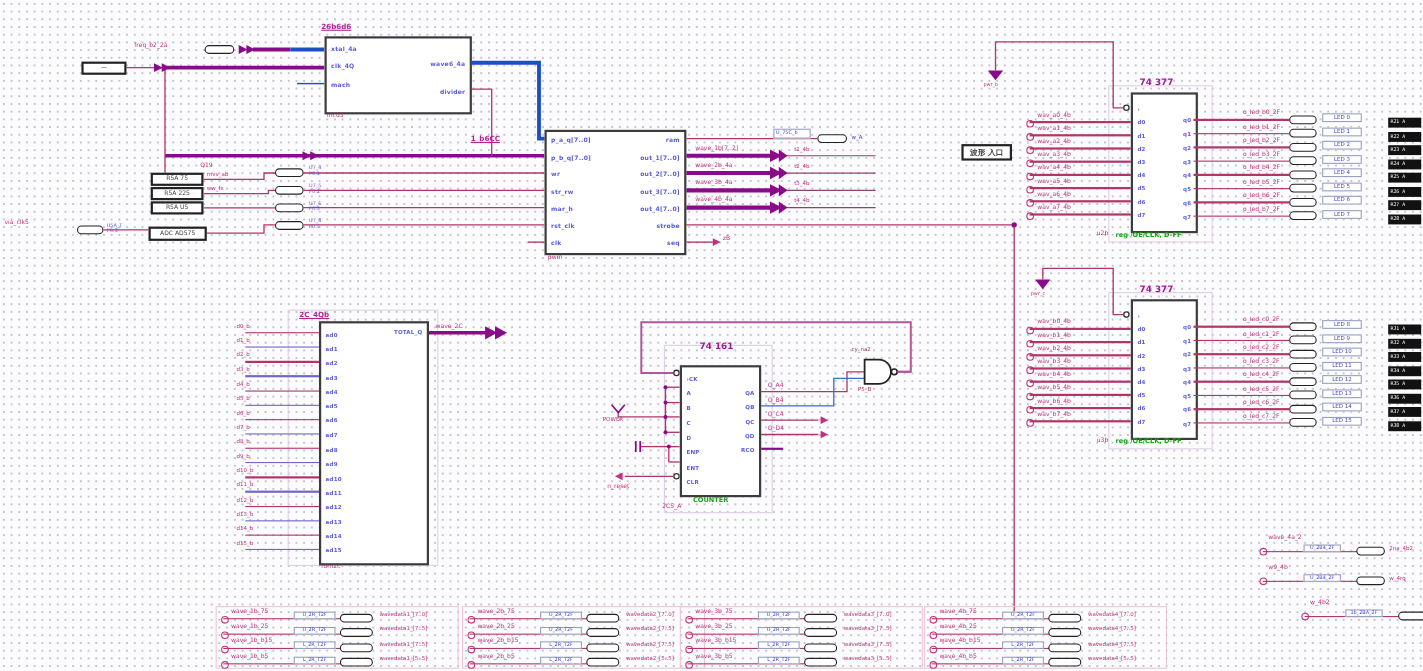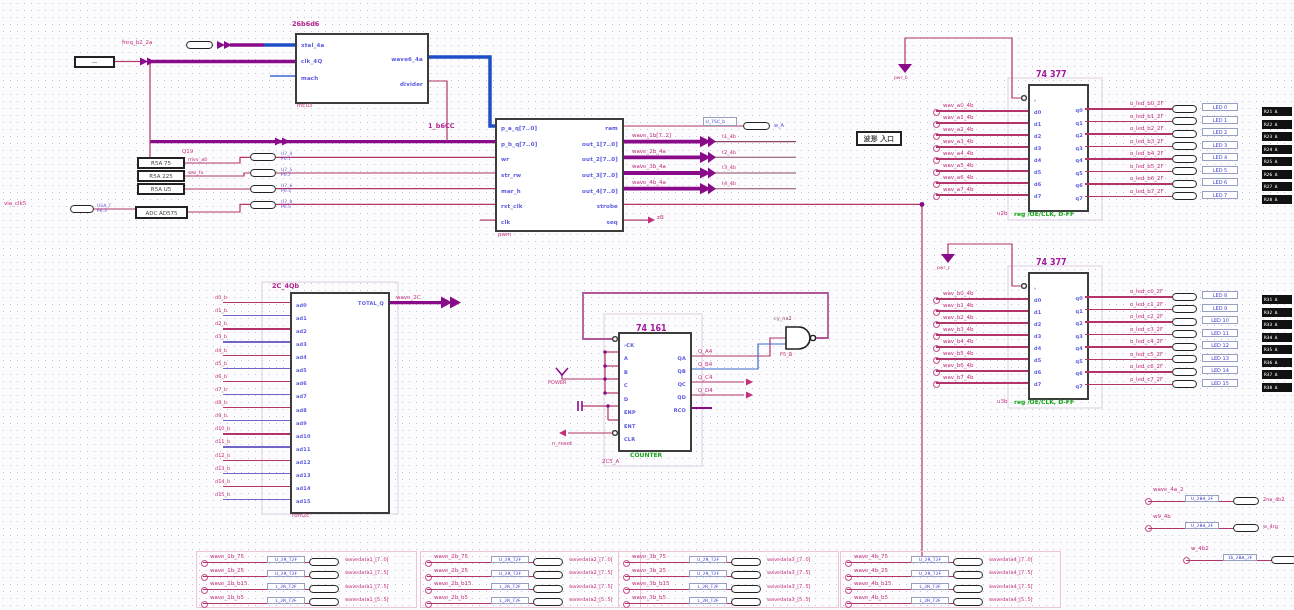--- a/index.html
+++ b/index.html
@@ -8,21 +8,21 @@
     background-image:radial-gradient(circle,#c3c3cd 0.8px,transparent 0.95px);
     background-size:7px 7px;
     font-family:"DejaVu Sans",sans-serif;}
   svg.wires{position:absolute;left:0;top:0;z-index:1;}
   .ic{position:absolute;background:#fff;border:2px solid #3c3c3c;z-index:3;}
   .pcol{position:absolute;display:flex;flex-direction:column;justify-content:space-around;z-index:4;}
   .pcol.l{left:4px;align-items:flex-start;}
   .pcol.r{right:4px;align-items:flex-end;text-align:right;}
   .pin{font-size:5.5px;line-height:6px;color:#5a5ae0;white-space:nowrap;font-weight:bold;letter-spacing:0.2px;}
   .netlbl{position:absolute;font-size:5.5px;line-height:6px;color:#c2307c;white-space:nowrap;z-index:5;}
-  .reflbl{position:absolute;font-size:6.5px;line-height:7px;color:#b0268e;white-space:nowrap;z-index:5;font-weight:bold;}
+  .reflbl{position:absolute;font-size:6.5px;line-height:7px;color:#b0268e;white-space:nowrap;z-index:5;font-weight:bold;text-decoration:underline;}
   .title{position:absolute;font-size:8px;color:#a1189b;font-weight:bold;white-space:nowrap;z-index:5;}
   .greenlbl{position:absolute;font-size:6px;color:#18a418;font-weight:bold;white-space:nowrap;z-index:5;}
   .pill{position:absolute;height:8px;border:1.6px solid #222;border-radius:5px;background:#fff;z-index:5;box-sizing:border-box;}
   .sbox{position:absolute;border:2px solid #222;background:#fff;z-index:4;display:flex;align-items:center;justify-content:center;font-size:5.5px;color:#444;white-space:nowrap;box-sizing:border-box;}
   .tagbox{position:absolute;border:1px solid #98a0c0;background:#fff;color:#3b3bd8;font-size:4.5px;line-height:5px;padding:0.5px 1.5px;white-space:nowrap;z-index:5;box-sizing:border-box;}
   .tag2{position:absolute;font-size:4.5px;line-height:5px;color:#6a5ad0;white-space:nowrap;z-index:5;}
   
   .rows{position:absolute;z-index:4;}
   .rows > div{position:relative;}
   .rows span{position:absolute;display:block;}
@@ -245,21 +245,21 @@
 <div class="netlbl" style="left:632px;top:148px">wave_2b_4a</div>
 <div class="netlbl" style="left:632px;top:163px">wave_3b_4a</div>
 <div class="netlbl" style="left:632px;top:179px">wave_4b_4a</div>
 <div class="netlbl" style="left:722px;top:133px;font-size:5px">t1_4b</div>
 <div class="netlbl" style="left:722px;top:149px;font-size:5px">t2_4b</div>
 <div class="netlbl" style="left:722px;top:164px;font-size:5px">t3_4b</div>
 <div class="netlbl" style="left:722px;top:180px;font-size:5px">t4_4b</div>
 <div class="tagbox" style="left:703px;top:117px;width:34px;height:9px">U_75C_b</div>
 <div class="pill" style="left:743px;top:122px;width:27px"></div>
 <div class="tag2" style="left:774px;top:123px;font-size:5px;color:#3b3bd8">w_A</div>
-<div class="sbox" style="left:856px;top:131px;width:46px;height:15px;font-size:7px;font-weight:bold">
+<div class="sbox" style="left:874px;top:131px;width:46px;height:15px;font-size:7px;font-weight:bold">
       <span>波形 入口</span>
     </div>
 <div class="netlbl" style="left:657px;top:214px">zB</div>
 
 <div class="reflbl" style="left:272px;top:283px">2C_4Qb</div>
 <div class="ic" style="left:290px;top:292px;width:96px;height:218px">
   <div class="pcol l" style="top:4px;bottom:4px">
         <div class="pin" style="font-size:5px">ad0</div>
         <div class="pin" style="font-size:5px">ad1</div>
         <div class="pin" style="font-size:5px">ad2</div>
@@ -342,21 +342,21 @@
       <div class="trow">
     <span class="nl">d14_b</span>
     <span class="wl wl2"></span>
   </div>
       <div class="trow">
     <span class="nl">d15_b</span>
     <span class="wl wl2"></span>
   </div>
     </div>
 
-<div class="title" style="left:636px;top:324px">74 161</div>
+<div class="title" style="left:636px;top:310px">74 161</div>
 <div class="ic" style="left:618px;top:332px;width:70px;height:116px">
   <div class="pcol l" style="top:4px;bottom:4px">
         <div class="pin" style="font-size:5px">›CK</div>
         <div class="pin" style="font-size:5px">A</div>
         <div class="pin" style="font-size:5px">B</div>
         <div class="pin" style="font-size:5px">C</div>
         <div class="pin" style="font-size:5px">D</div>
         <div class="pin" style="font-size:5px">ENP</div>
         <div class="pin" style="font-size:5px">ENT</div>
         <div class="pin" style="font-size:5px">CLR</div>

